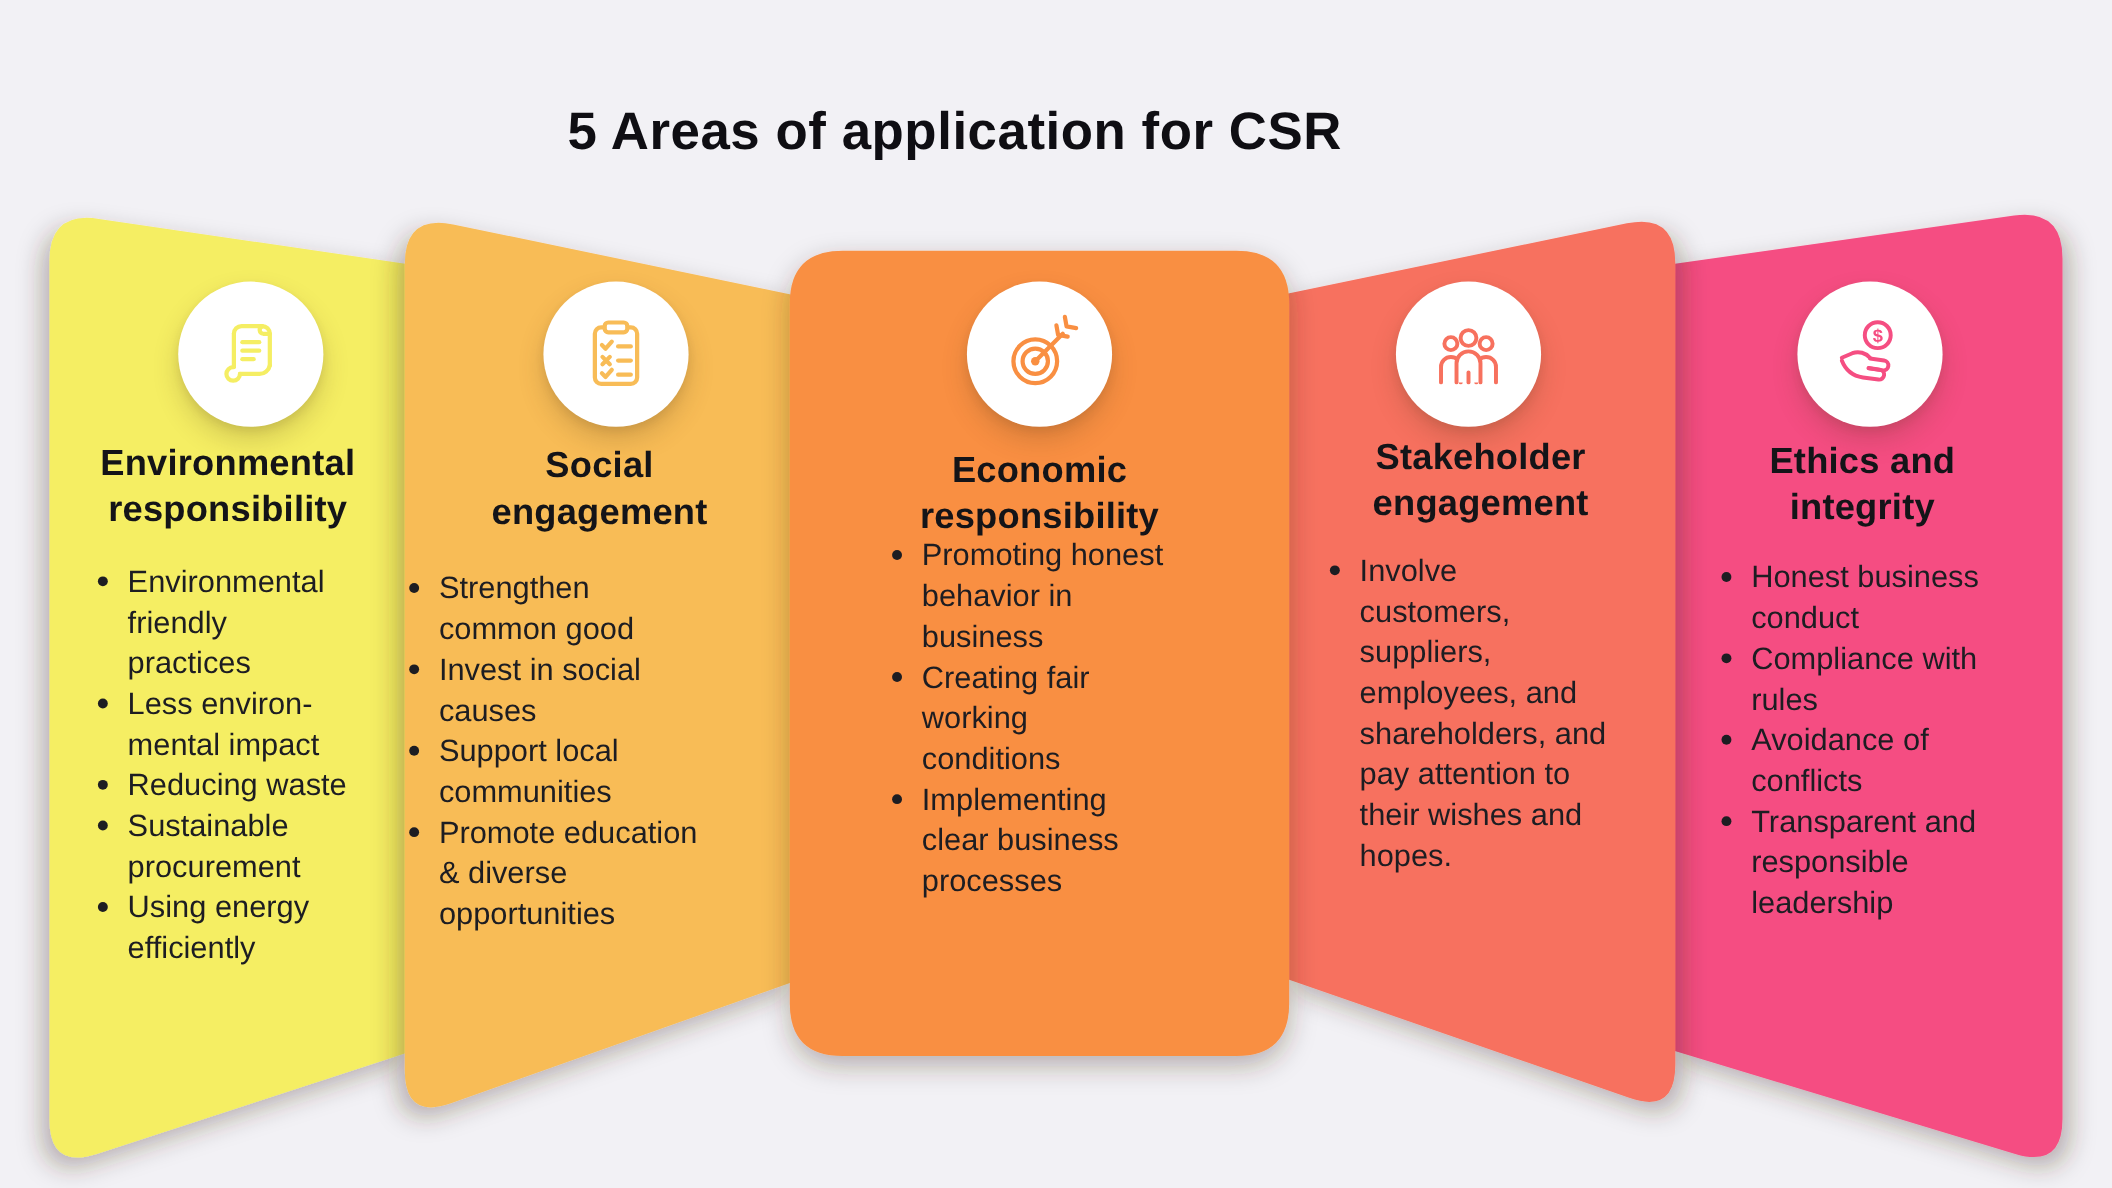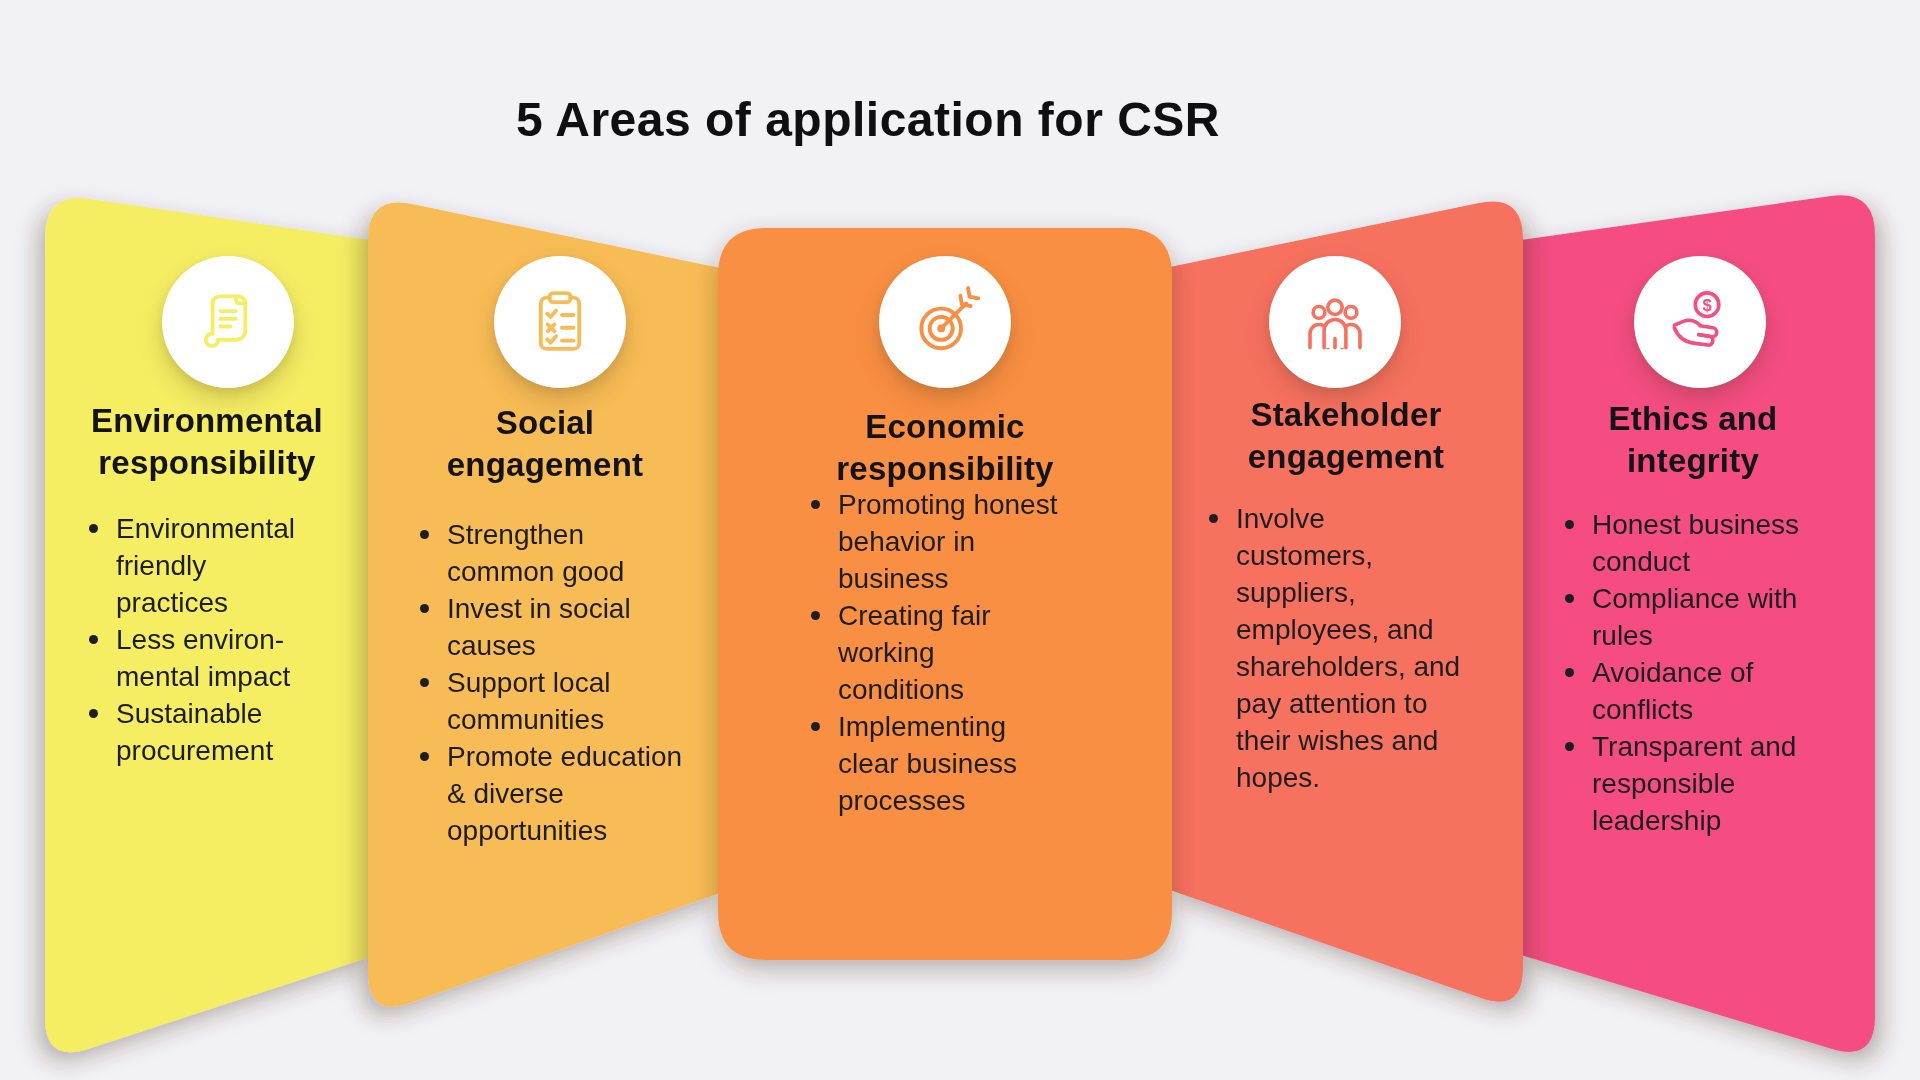--- a/index.html
+++ b/index.html
@@ -139,25 +139,28 @@
 engagement</div>
   <div class="card-title" style="left:1543px;top:398px">Ethics and
 integrity</div>
 
   <ul class="bullets" style="left:116px;top:510px;width:232px">
     <li>Environmental
 friendly
 practices</li>
     <li>Less environ-
 mental impact</li>
+    <li>Reducing waste</li>
     <li>Sustainable
 procurement</li>
-  </ul>
-
-  <ul class="bullets" style="left:447px;top:516px;width:262px">
+    <li>Using energy
+efficiently</li>
+  </ul>
+
+  <ul class="bullets" style="left:399px;top:516px;width:262px">
     <li>Strengthen
 common good</li>
     <li>Invest in social
 causes</li>
     <li>Support local
 communities</li>
     <li>Promote education
 &amp; diverse
 opportunities</li>
   </ul>

